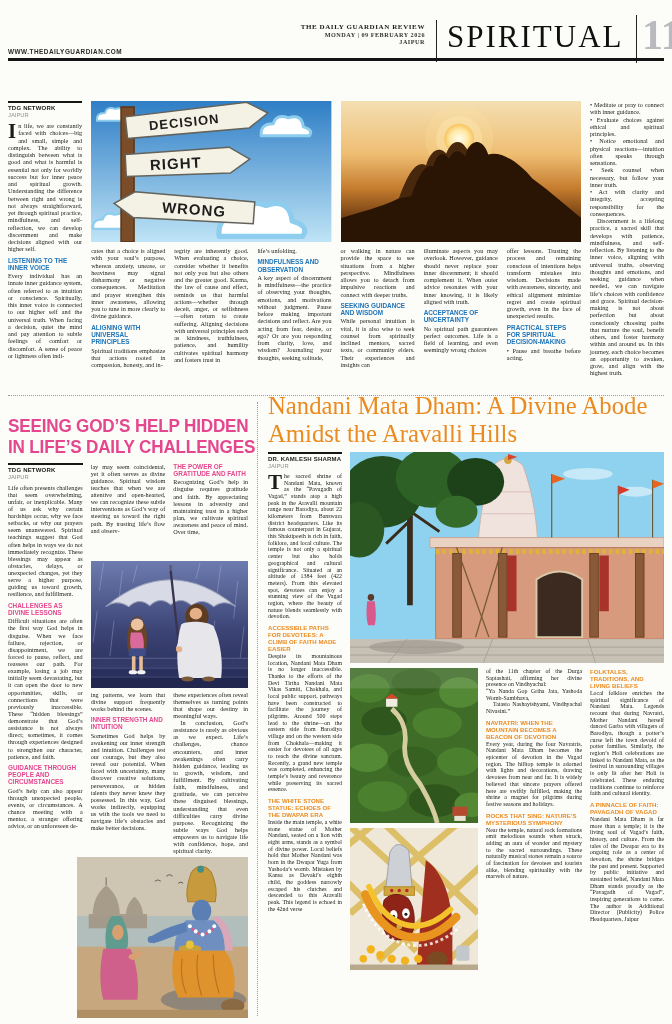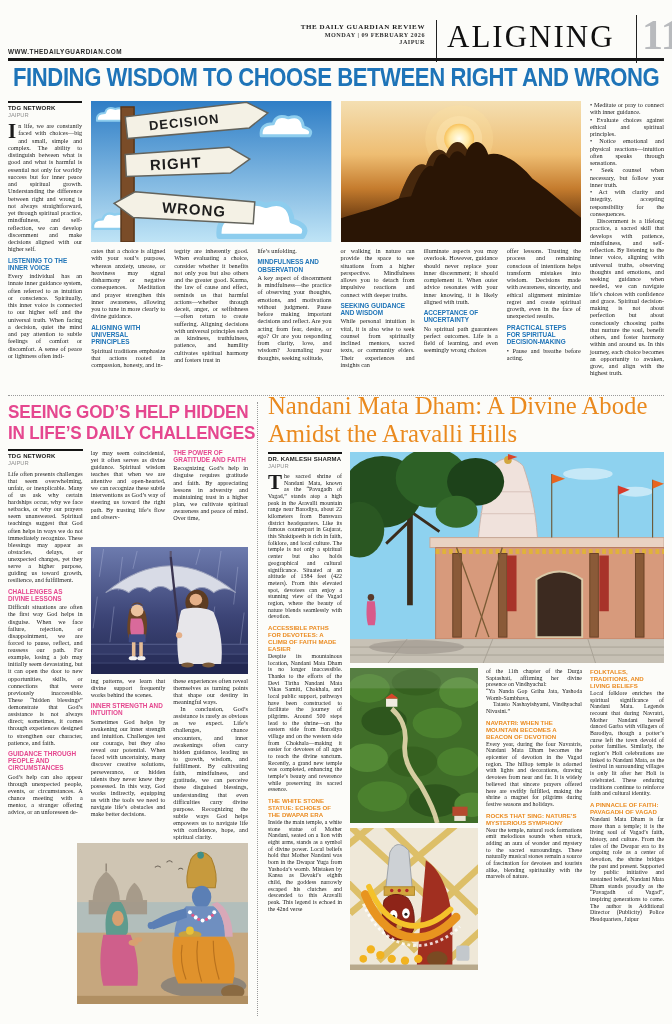--- a/index.html
+++ b/index.html
@@ -36,21 +36,21 @@
            font-size:6.2px;line-height:1.17;}
   .a1-body .sh{font-size:6.4px;color:#1e74b8;}
   .a1-c1{grid-column:1;grid-row:1/3;} .a1-c8{grid-column:8;grid-row:1/3;}
   .a1-img1{grid-column:2/5;grid-row:1;padding-bottom:5px;}
   .a1-img2{grid-column:5/8;grid-row:1;padding-bottom:5px;}
   .a1-c2{grid-column:2;grid-row:2;} .a1-c3{grid-column:3;grid-row:2;} .a1-c4{grid-column:4;grid-row:2;}
   .a1-c5{grid-column:5;grid-row:2;} .a1-c6{grid-column:6;grid-row:2;} .a1-c7{grid-column:7;grid-row:2;}
   .rule-dot-h{position:absolute;left:8px;width:656px;top:395px;border-top:1px dotted #9a9a9a;}
   .rule-dot-v{position:absolute;left:257px;top:402px;height:614px;border-left:1px dotted #9a9a9a;}
   
-  .a2{position:absolute;left:8px;top:401px;width:240px;}
+  .a2{position:absolute;left:8px;top:415px;width:240px;}
   .a2-body{display:grid;grid-template-columns:repeat(3,1fr);grid-template-rows:96px 132px auto 164px;
            column-gap:8px;margin-top:5px;font-size:6.2px;line-height:1.15;}
   .a2-body .sh{font-size:6.4px;color:#e5478f;}
   .a2-c1{grid-column:1;grid-row:1/4;}
   .a2-c2a{grid-column:2;grid-row:1;} .a2-c3a{grid-column:3;grid-row:1;}
   .a2-img1{grid-column:2/4;grid-row:2;padding:2px 0 3px;}
   .a2-c2b{grid-column:2;grid-row:3;} .a2-c3b{grid-column:3;grid-row:3;}
   .a2-img2{grid-column:2/4;grid-row:4;margin-left:-14px;padding-top:3px;}
   
   .a3{position:absolute;left:268px;top:392px;width:396px;}
@@ -68,28 +68,25 @@
 
 <div class="page">
 
   <div class="mast-url">WWW.THEDAILYGUARDIAN.COM</div>
   <div class="mast-date">
     <div class="mast-pub">THE DAILY GUARDIAN REVIEW</div>
     <div class="mast-day">MONDAY | 09 FEBRUARY 2026</div>
     <div class="mast-city">JAIPUR</div>
   </div>
   <div class="vline" style="left:436px;top:20px;height:42px;"></div>
-  <div class="mast-section">ALIGNING</div>
+  <div class="mast-section">SPIRITUAL</div>
   <div class="vline" style="left:636px;top:15px;height:48px;"></div>
   <div class="mast-page">11</div>
   <div class="rule-thick"></div>
 
-  <div class="h1-wrap">
-    <span class="h1-text">FINDING WISDOM TO CHOOSE BETWEEN RIGHT AND WRONG</span>
-  </div>
 
   <div class="a1-body">
     <div class="a1-c1">
       <div class="byline">
         <span class="nm">TDG NETWORK</span>
         <span class="ct">JAIPUR</span>
       </div>
       <p class="bp lead">In life, we are constantly faced with choices—big and small, simple and complex. The ability to distinguish between what is good and what is harmful is essential not only for worldly success but for inner peace and spiritual growth. Understanding the difference between right and wrong is not always straightforward, yet through spiritual practice, mindfulness, and self-reflection, we can develop discernment and make decisions aligned with our higher self.</p>
       <h4 class="sh">LISTENING TO THE INNER VOICE</h4>
       <p class="bp">Every individual has an innate inner guidance system, often referred to as intuition or conscience. Spiritually, this inner voice is connected to our higher self and the universal truth. When facing a decision, quiet the mind and pay attention to subtle feelings of comfort or discomfort. A sense of peace or lightness often indi-</p>

